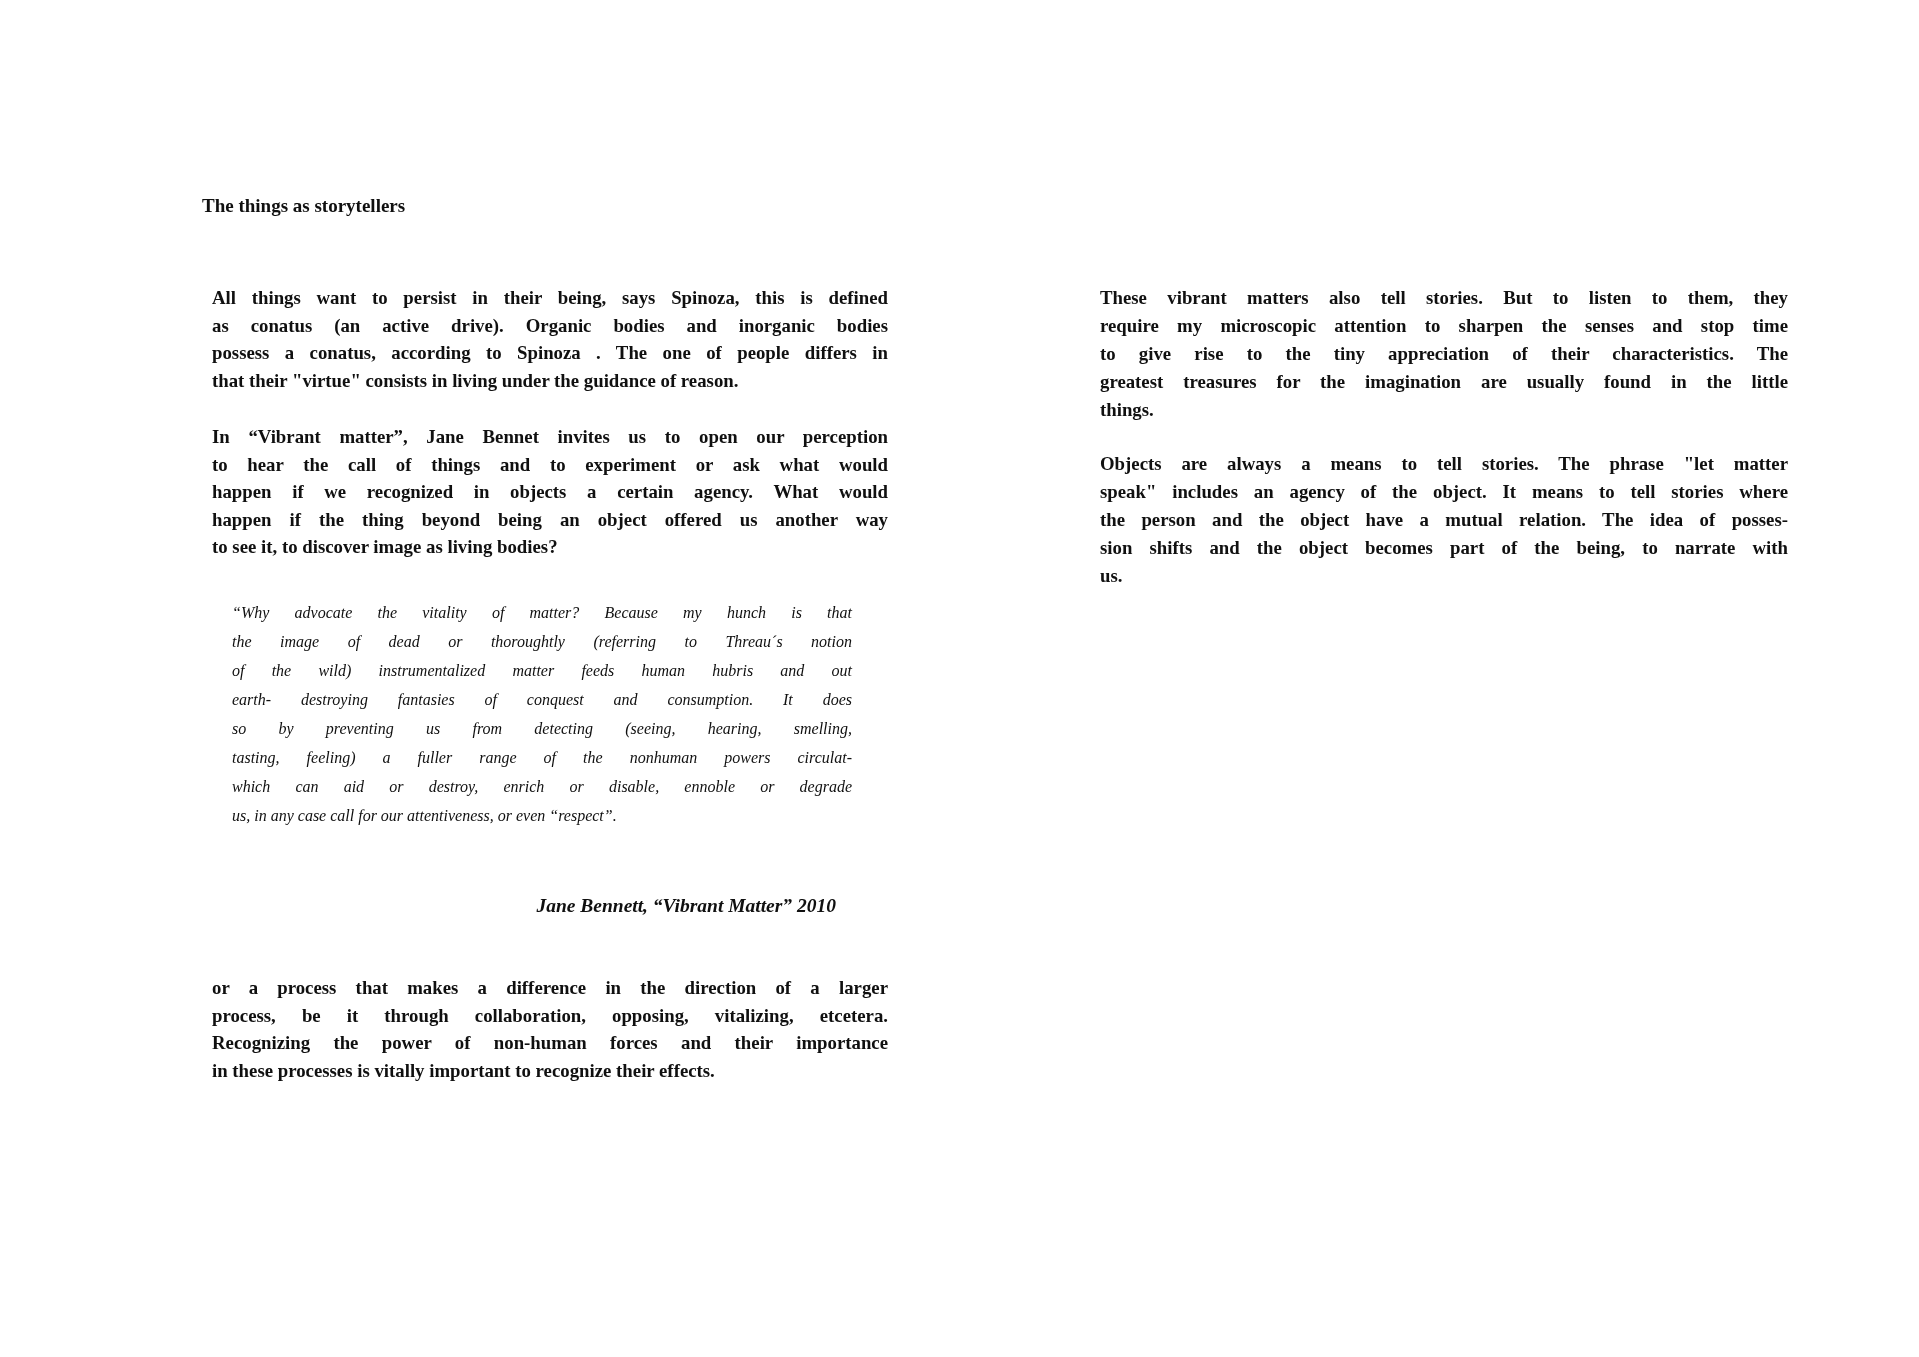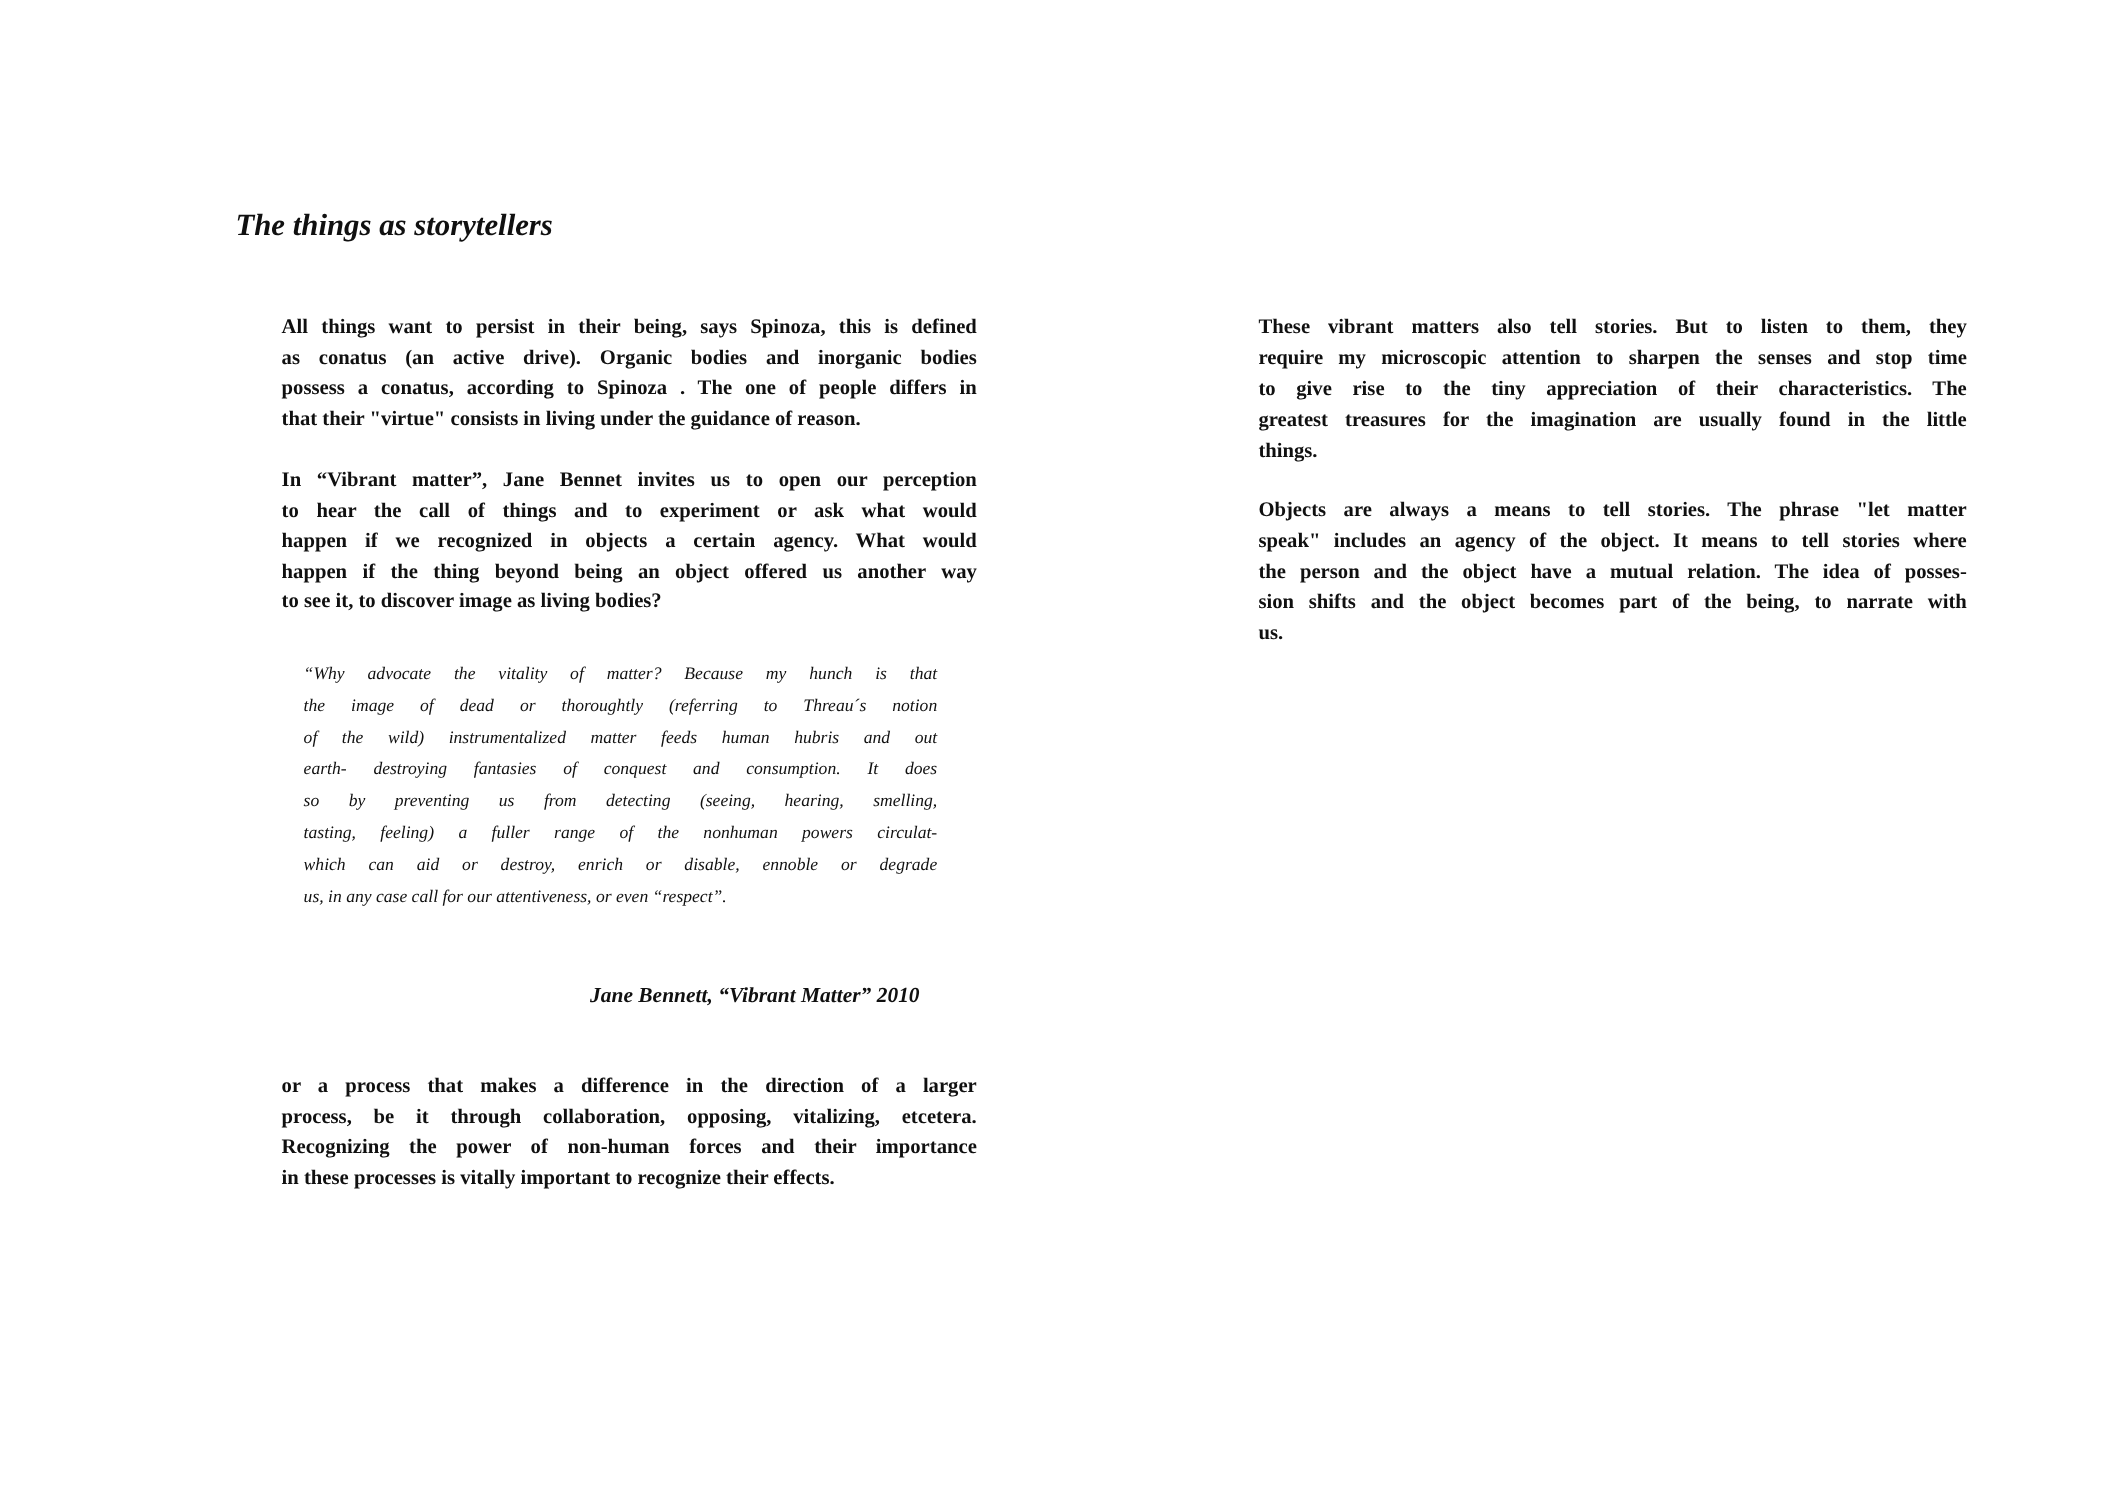--- a/index.html
+++ b/index.html
@@ -11,27 +11,26 @@
     position: relative;
     width: 1919px;
     height: 1357px;
     background: #ffffff;
     font-family: "Liberation Serif", serif;
     color: #101010;
     overflow: hidden;
   }
   .page-title {
     position: absolute;
-    left: 214px;
+    left: 202px;
     top: 191px;
     margin: 0;
-    font-size: 28px;
+    font-size: 19px;
     line-height: 30px;
     font-weight: bold;
-    font-style: italic;
     white-space: nowrap;
   }
   .block {
     position: absolute;
     font-weight: bold;
   }
   .body-para {
     font-weight: bold;
     font-size: 18.8px;
     line-height: 27.5px;
@@ -61,21 +60,20 @@
     font-style: italic;
     font-size: 19.5px;
     line-height: 26px;
     text-align: right;
     padding-right: 16px;
     box-sizing: border-box;
   }
   .jline {
     text-align: justify;
     text-align-last: justify;
-    margin-left: 44px;
   }
   .jline.last {
     text-align-last: left;
   }
 </style>
 </head>
 <body>
 
 <div class="page">
 

